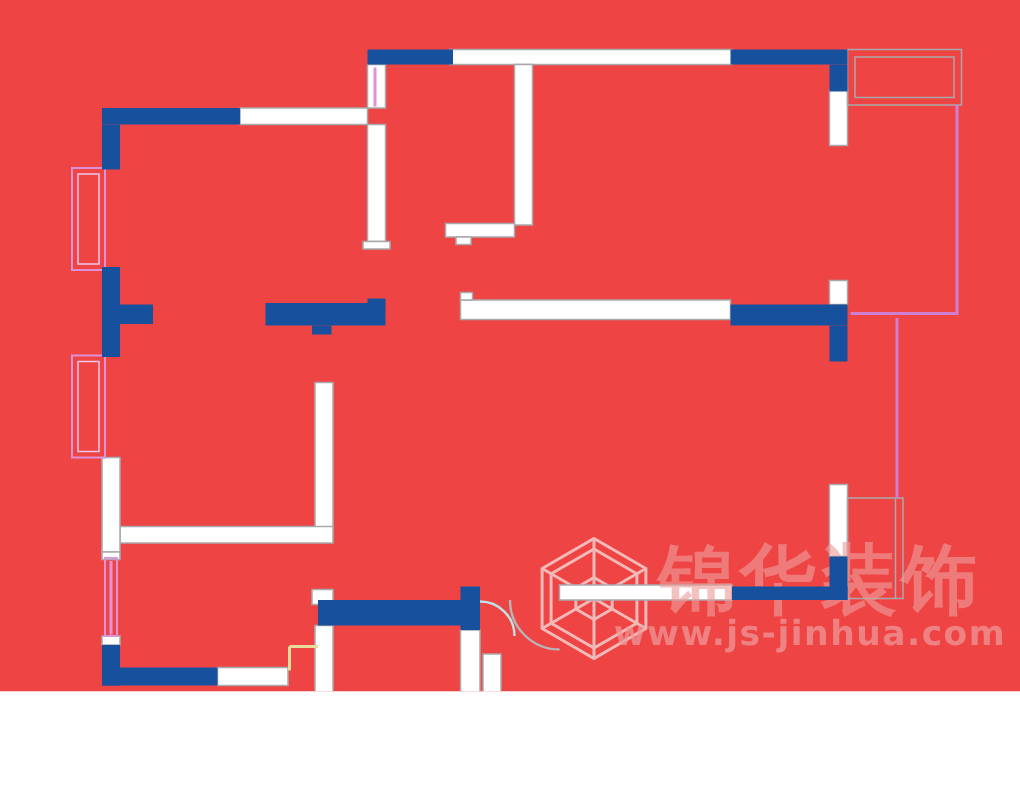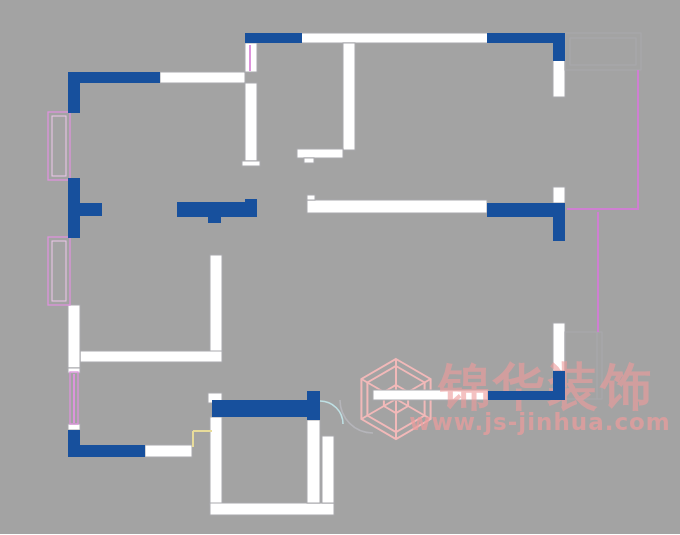--- a/index.html
+++ b/index.html
@@ -1,16 +1,16 @@
 <!DOCTYPE html>
 <html><head>
 <meta charset="utf-8">
 <style>
   html,body{margin:0;padding:0;background:#ffffff;}
-  #stage{position:relative;width:680px;height:534px;background:#a3a3a3;overflow:hidden;
+  #stage{position:relative;width:680px;height:461px;background:#ef4444;overflow:hidden;
          font-family:"DejaVu Sans",sans-serif;}
   svg{display:block;}
   .wm-brand{font-family:"DejaVu Sans",sans-serif;font-weight:bold;}
   .wm-url{font-family:"DejaVu Sans",sans-serif;font-weight:bold;}
 </style>
 </head>
 <body>
 
 <div id="stage">
   <svg id="plan" width="680" height="535" viewBox="0 0 680 535">

